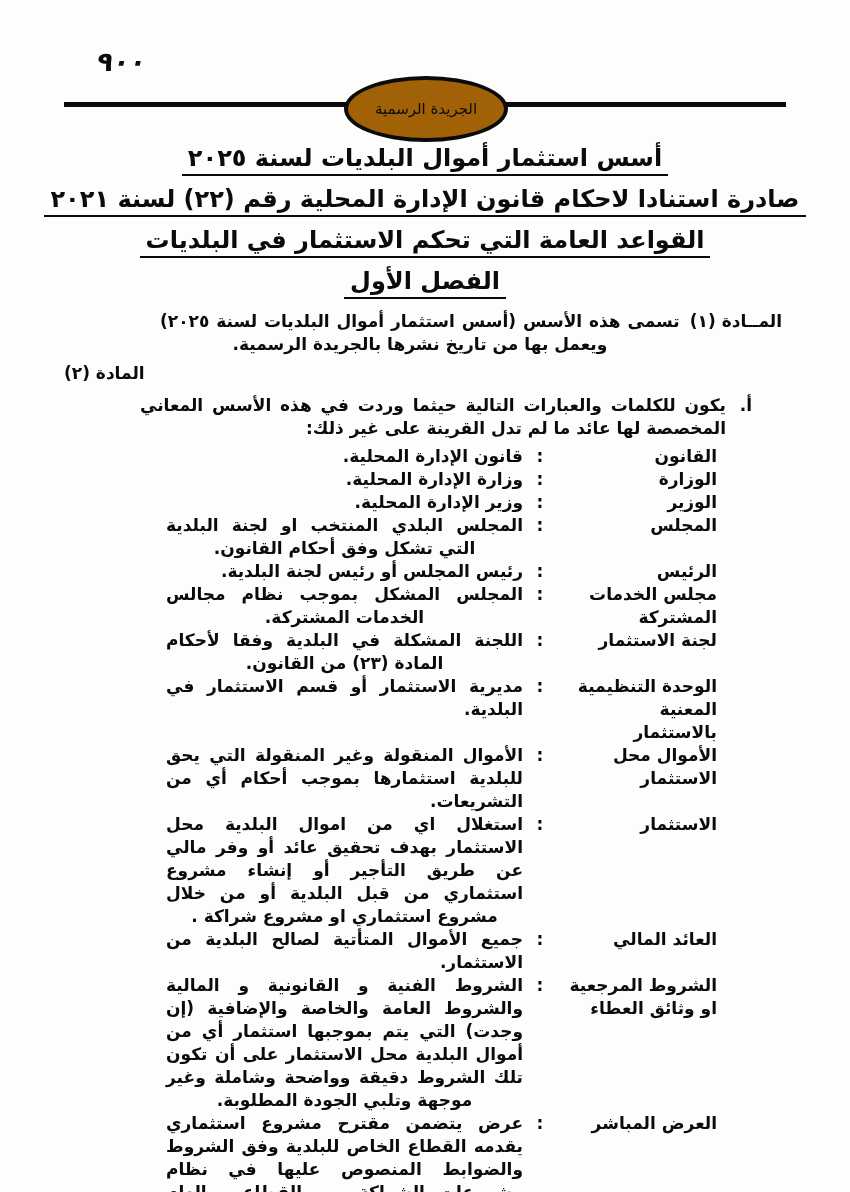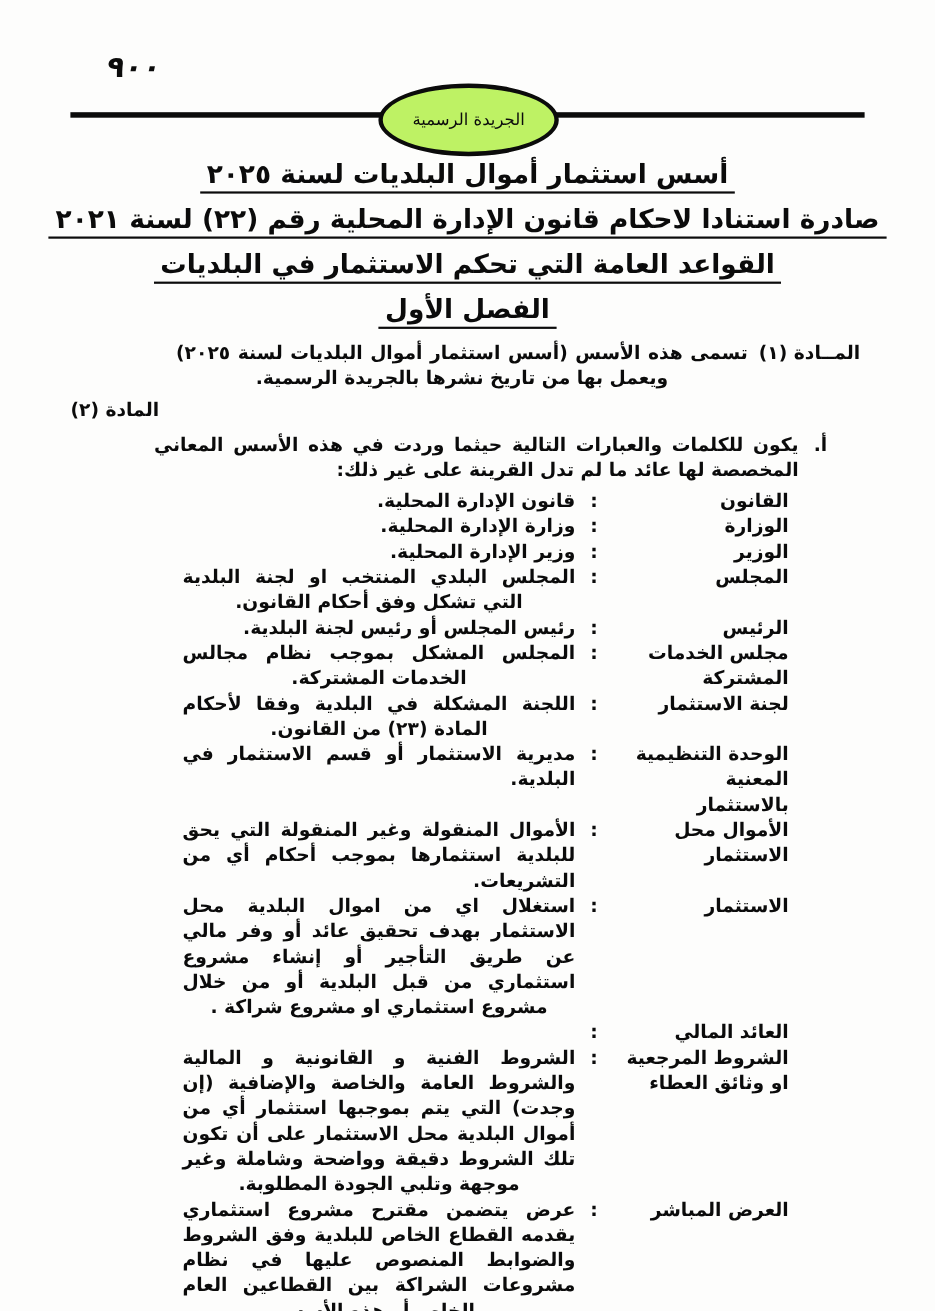--- a/index.html
+++ b/index.html
@@ -38,21 +38,21 @@
     width: 722px;
     height: 5px;
     background: #0b0b0b;
   }
   .gazette-oval {
     position: absolute;
     top: 76px;
     left: 344px;
     width: 156px;
     height: 58px;
-    background: #bef264;
+    background: #a16207;
     border: 4px solid #0b0b0b;
     border-radius: 50%;
     display: flex;
     align-items: center;
     justify-content: center;
     font-weight: normal;
     font-size: 15px;
   }
   
   .titles {
@@ -231,20 +231,21 @@
             <div>الاستثمار</div>
           </div>
           <div class="def-colon">:</div>
           <div class="def-text center-last">استغلال اي من اموال البلدية محل الاستثمار بهدف تحقيق عائد أو وفر مالي عن طريق التأجير أو إنشاء مشروع استثماري من قبل البلدية أو من خلال مشروع استثماري او مشروع شراكة .</div>
         </div>
         <div class="def-row">
           <div class="def-term">
             <div>العائد المالي</div>
           </div>
           <div class="def-colon">:</div>
+          <div class="def-text">جميع الأموال المتأتية لصالح البلدية من الاستثمار.</div>
         </div>
         <div class="def-row">
           <div class="def-term">
             <div>الشروط المرجعية</div>
             <div>او وثائق العطاء</div>
           </div>
           <div class="def-colon">:</div>
           <div class="def-text center-last">الشروط الفنية و القانونية و المالية والشروط العامة والخاصة والإضافية (إن وجدت) التي يتم بموجبها استثمار أي من أموال البلدية محل الاستثمار على أن تكون تلك الشروط دقيقة وواضحة وشاملة وغير موجهة وتلبي الجودة المطلوبة.</div>
         </div>
         <div class="def-row">

